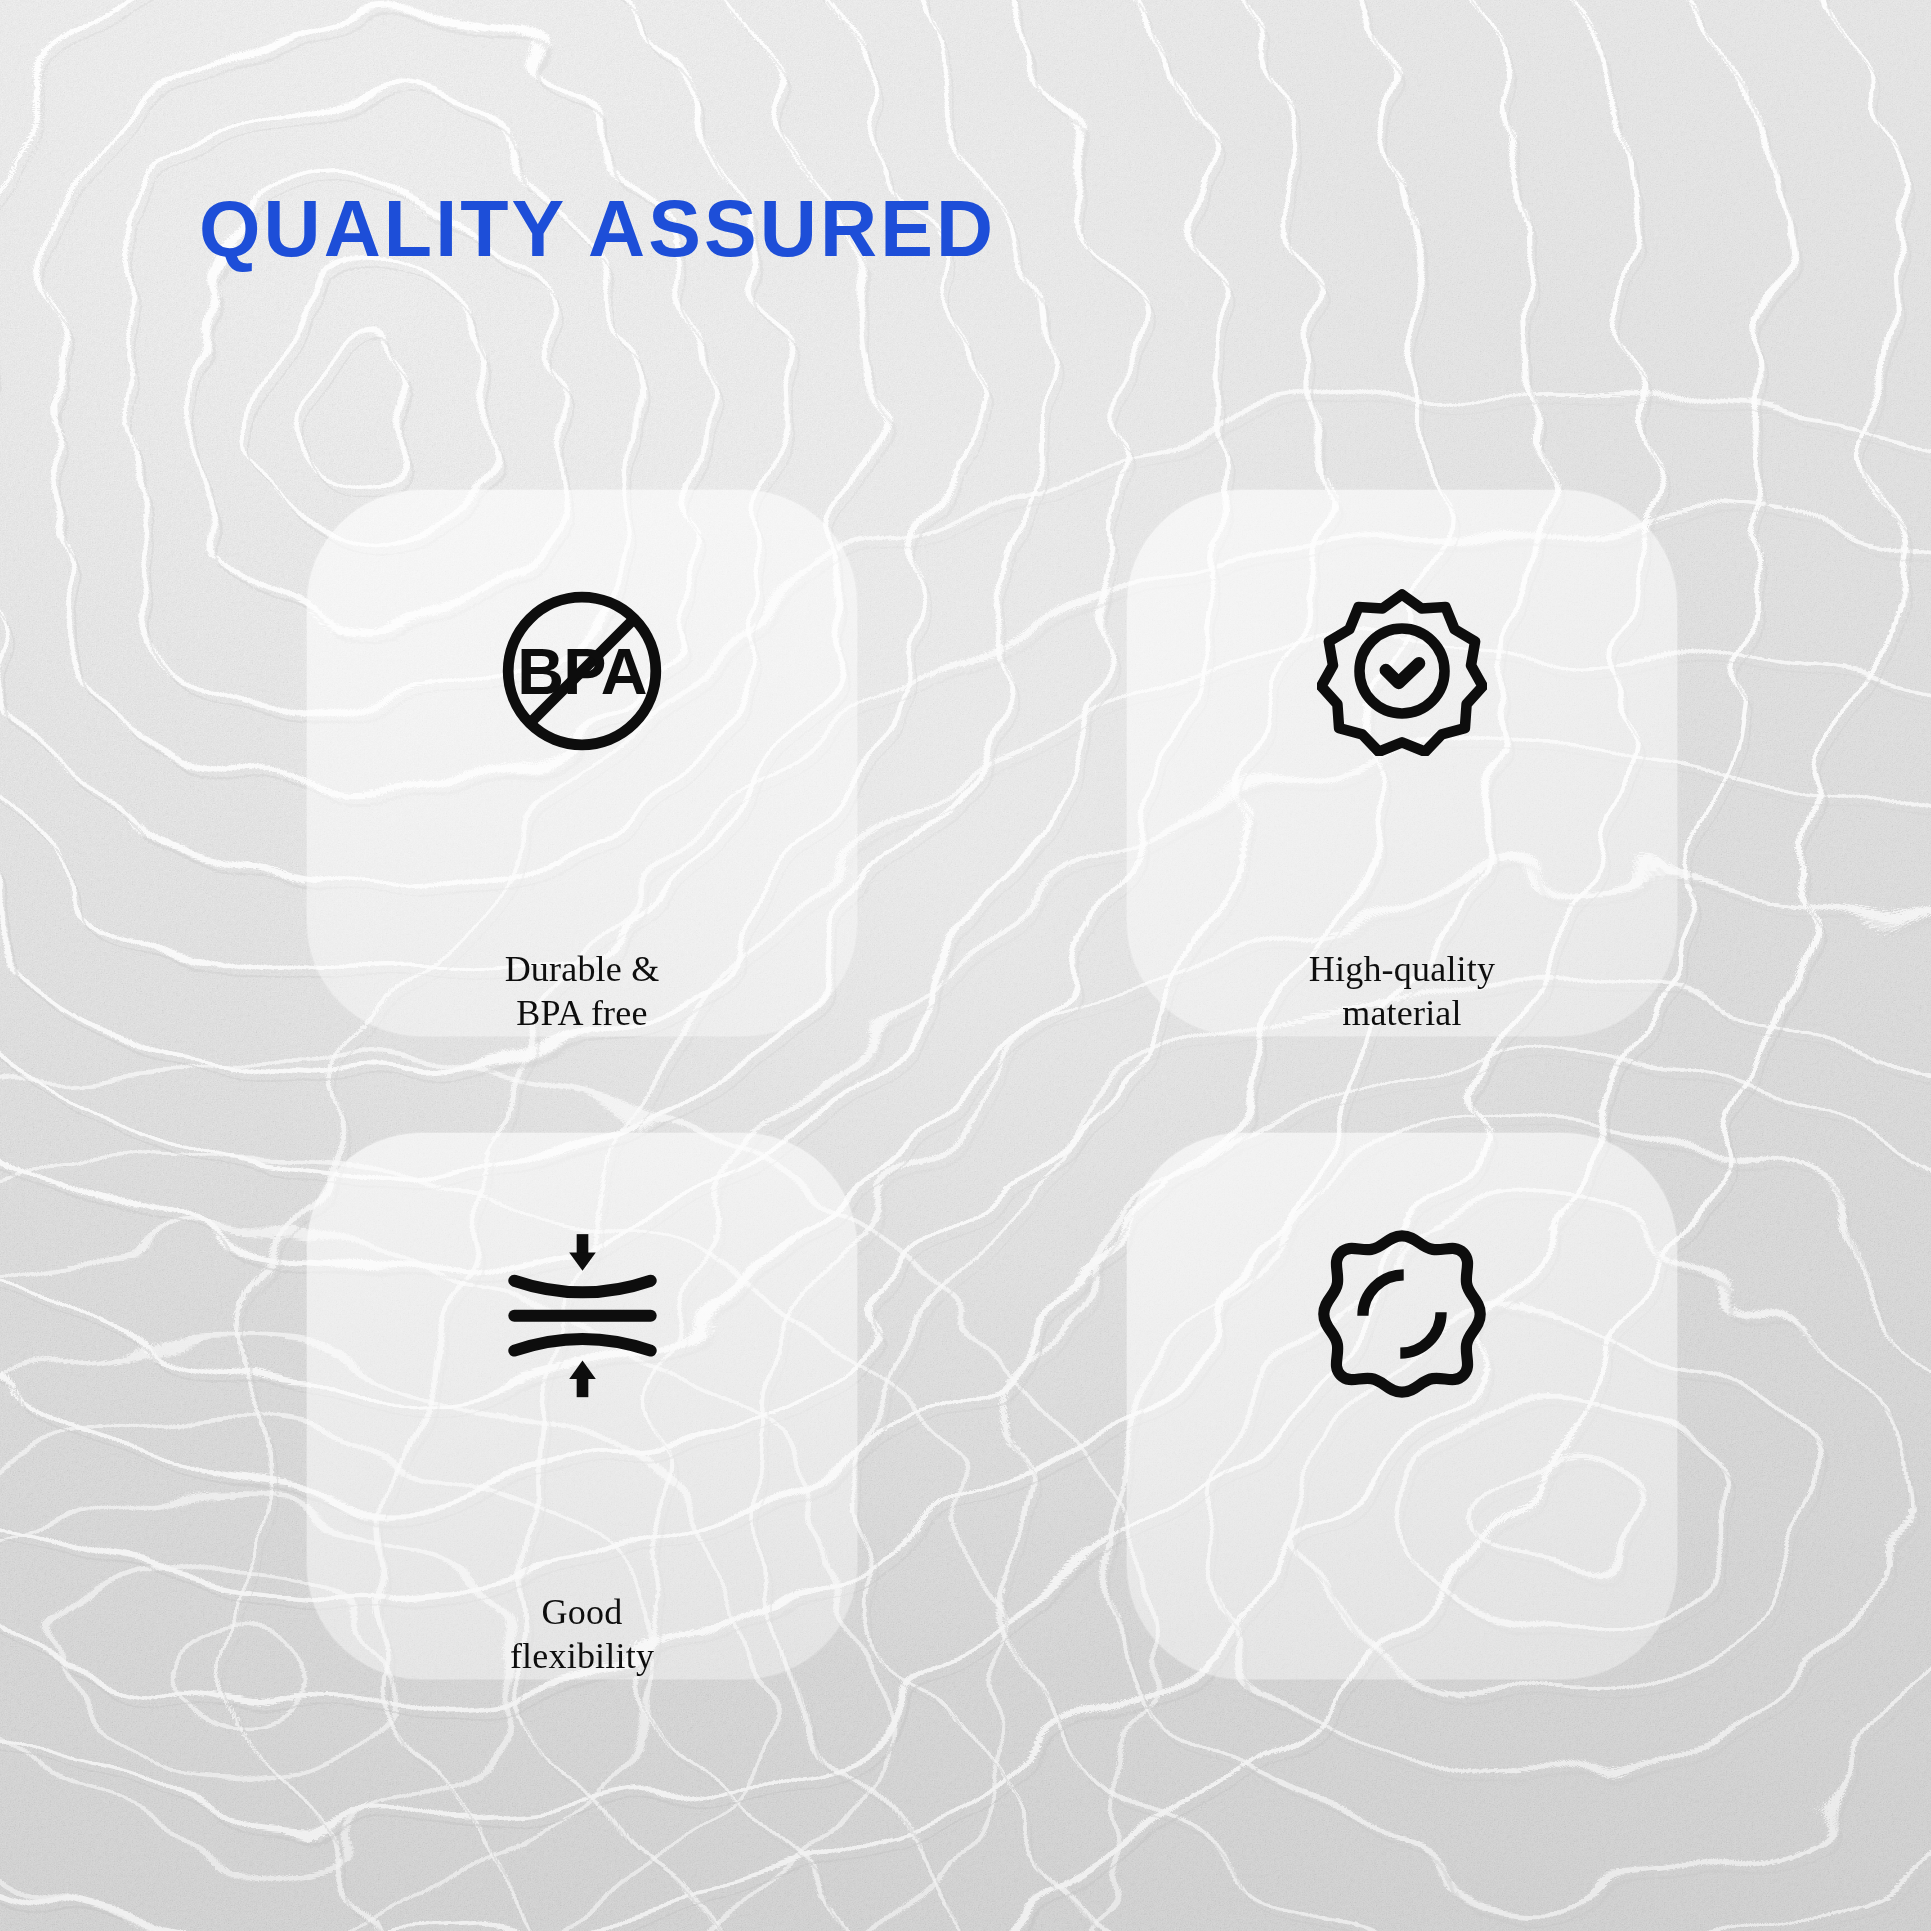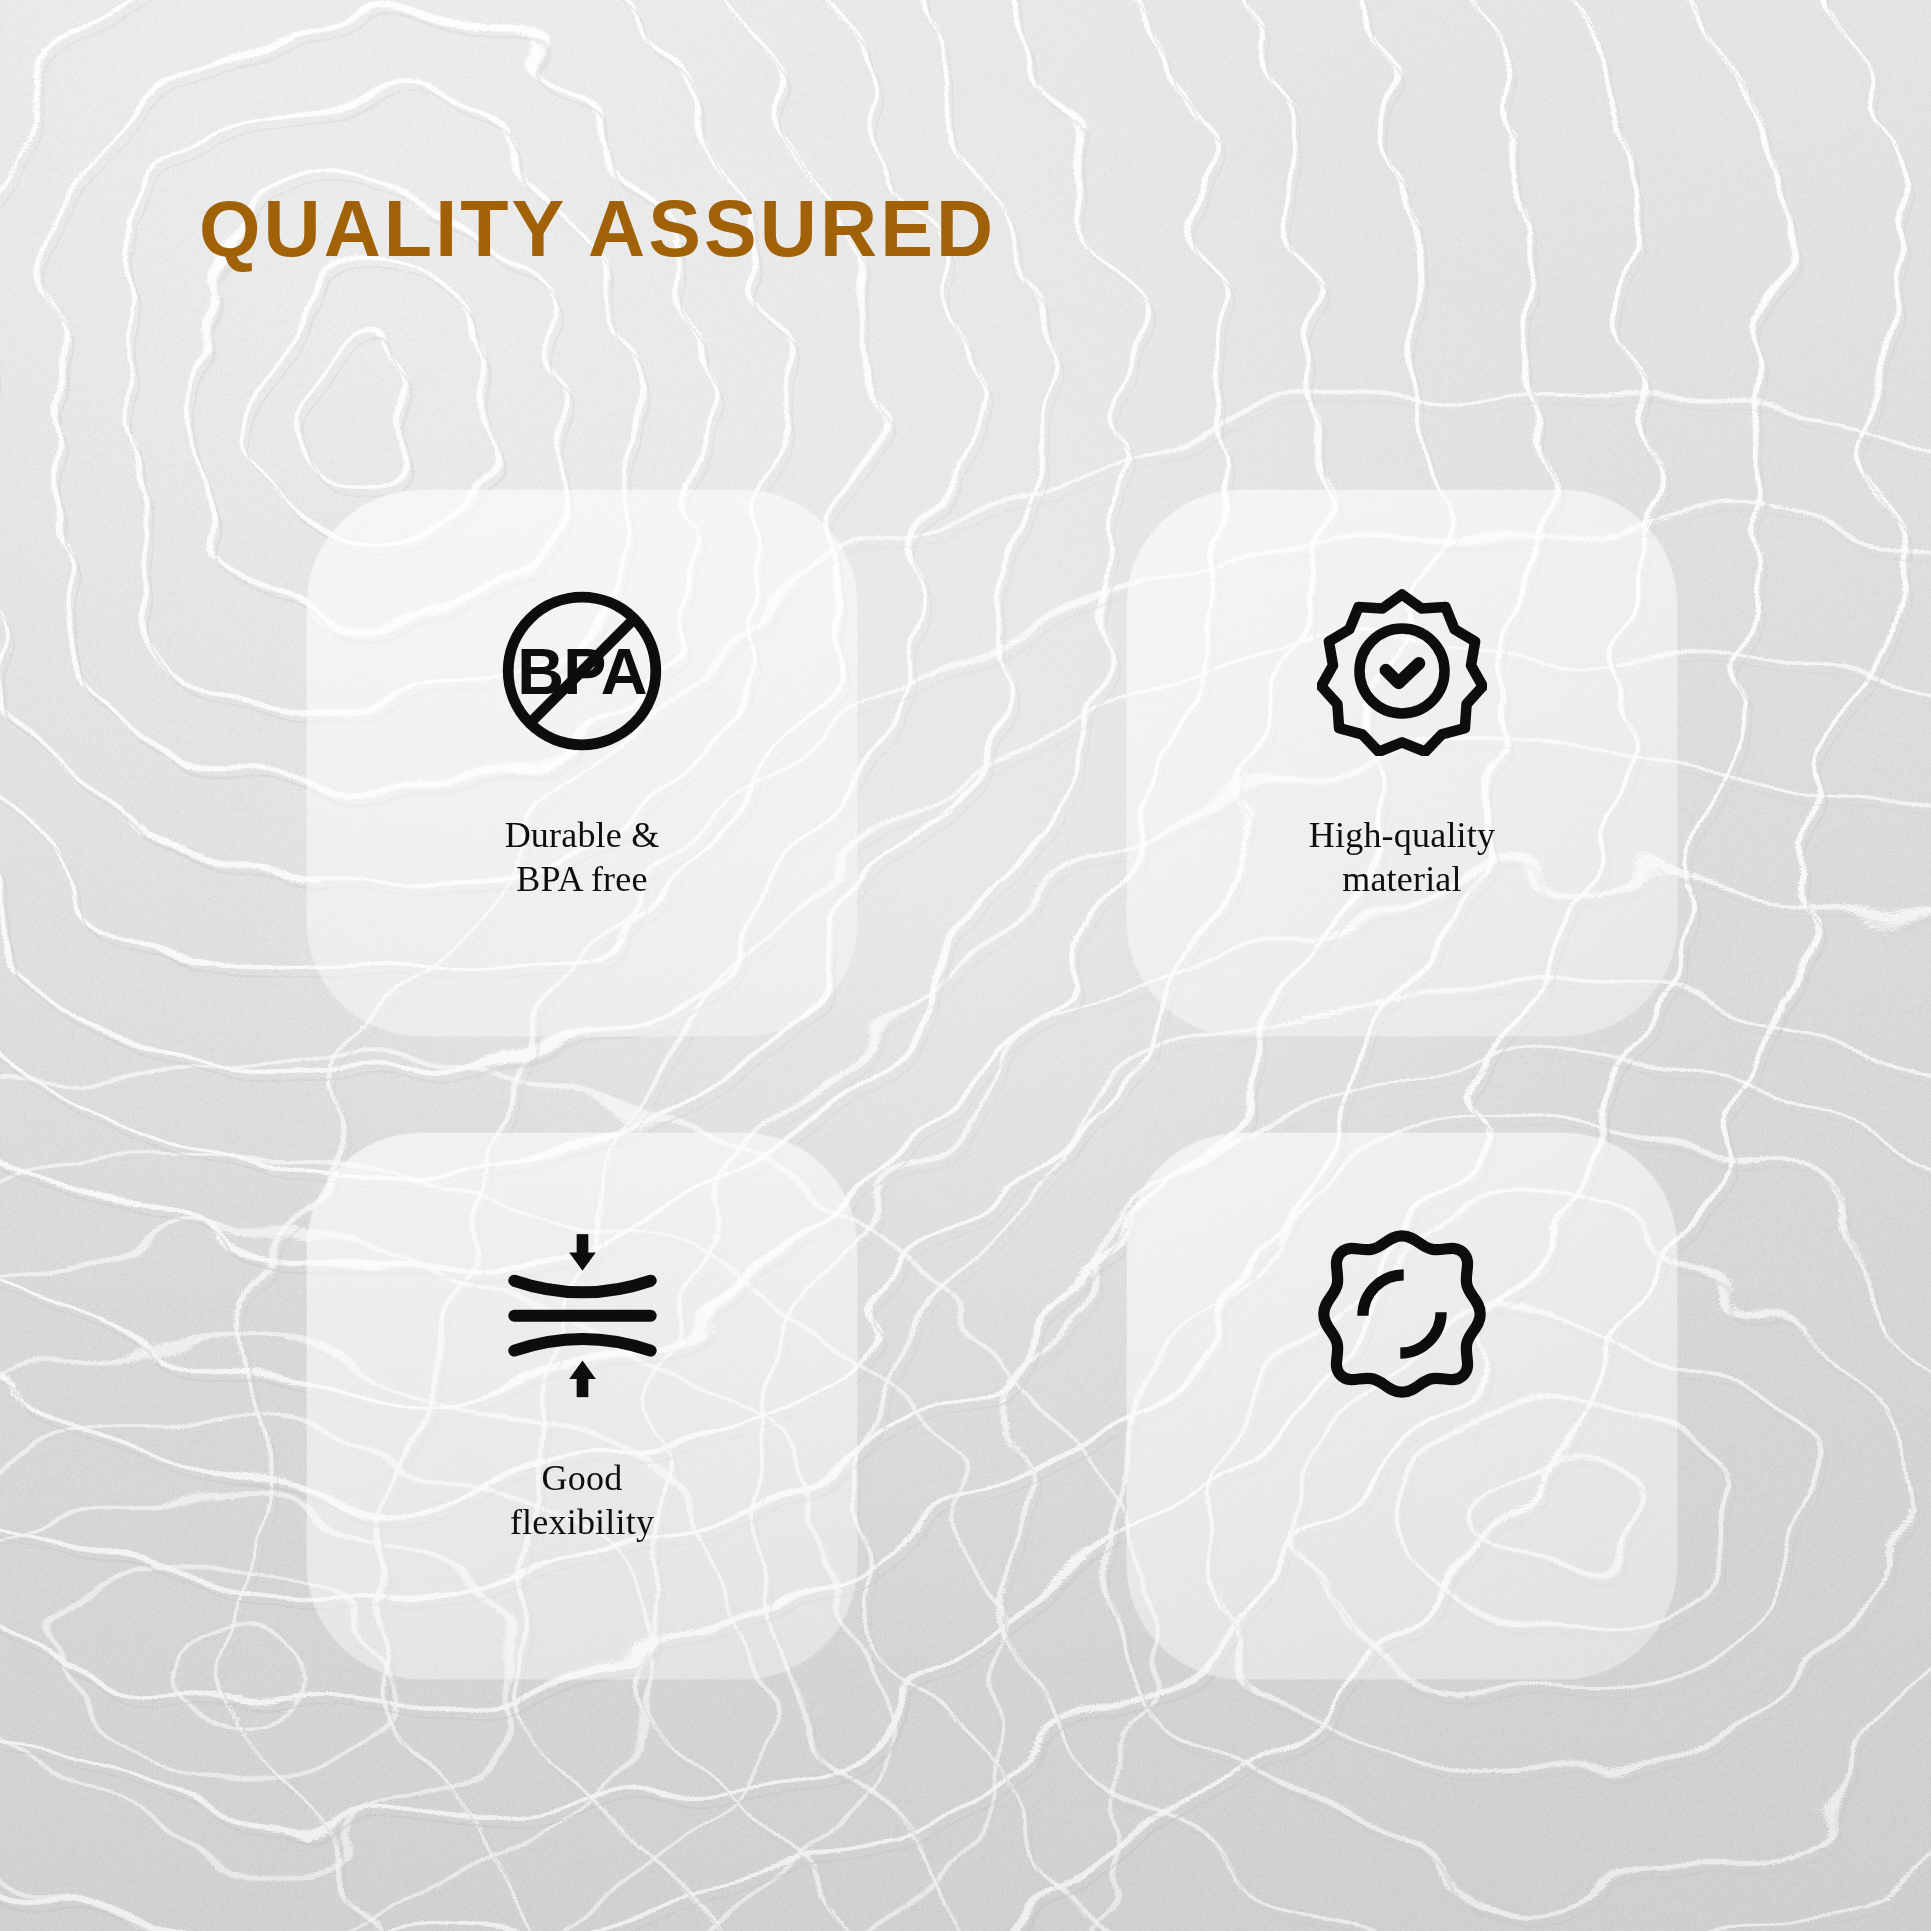--- a/index.html
+++ b/index.html
@@ -55,21 +55,21 @@
     left: 199px;
     top: 189px;
     width: 1448px;
   }
   .title {
     font-family: "Liberation Sans", sans-serif;
     font-weight: 700;
     font-size: 79px;
     letter-spacing: 3.1px;
     line-height: 1;
-    color: #a16207;
+    color: #1d4ed8;
     margin: 0;
     white-space: nowrap;
   }
   .subtitle {
     font-family: "Liberation Serif", serif;
     font-weight: 400;
     font-size: 44px;
     line-height: 1;
     color: #141414;
     margin: 44px 0 0 0;
@@ -90,21 +90,21 @@
     row-gap: 97px;
   }
   .card {
     position: relative;
     border-radius: 114px;
     background: linear-gradient(160deg, rgba(255,255,255,.62) 0%, rgba(255,255,255,.46) 55%, rgba(255,255,255,.34) 100%);
     box-shadow: 0 0 0 1px rgba(255,255,255,.18);
     display: flex;
     flex-direction: column;
     align-items: center;
-    justify-content: flex-start;
+    justify-content: space-between;
     padding-top: 89px;
     box-sizing: border-box;
   }
   .icon-wrap {
     width: 183px;
     height: 183px;
     display: flex;
     align-items: center;
     justify-content: center;
   }

